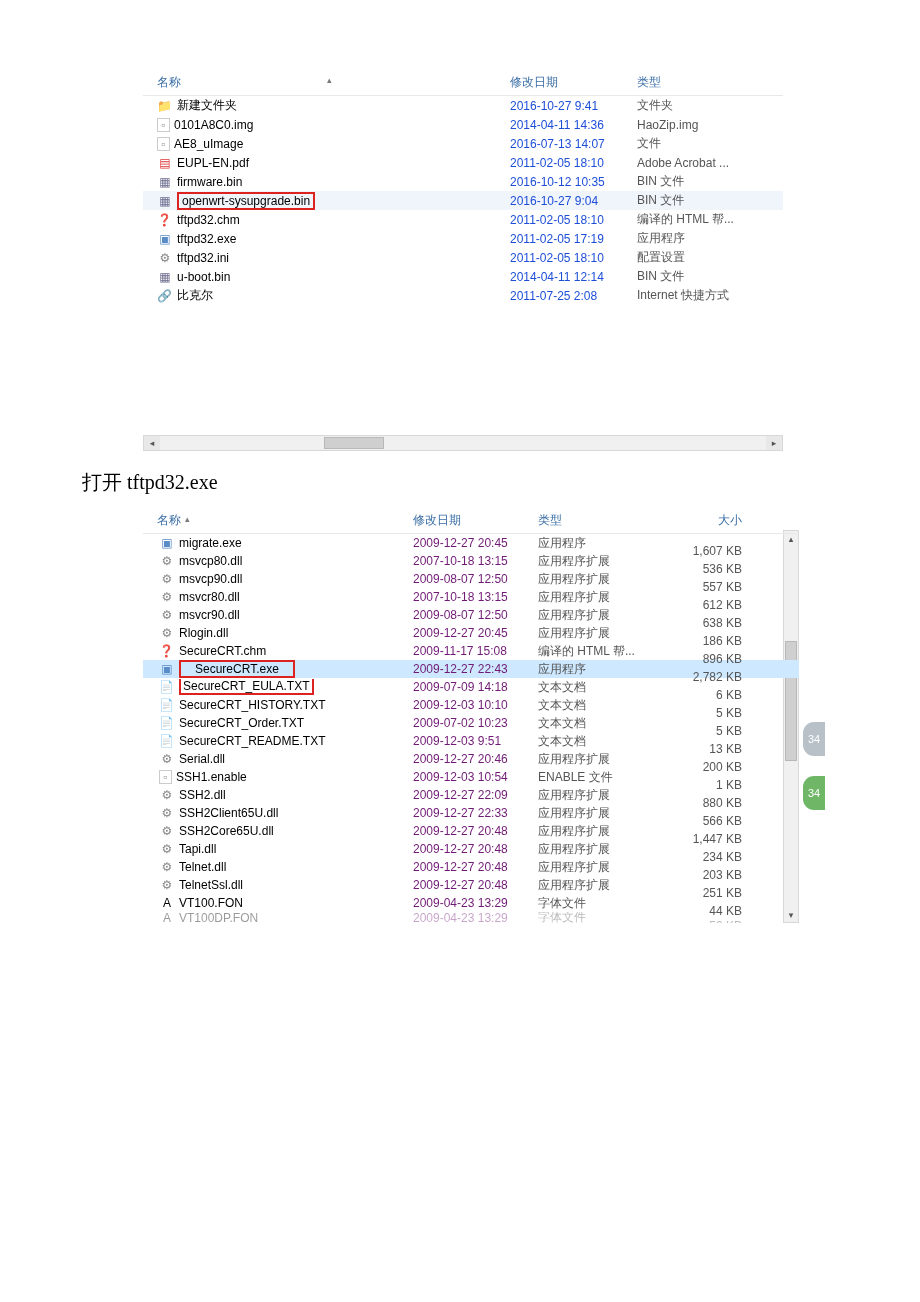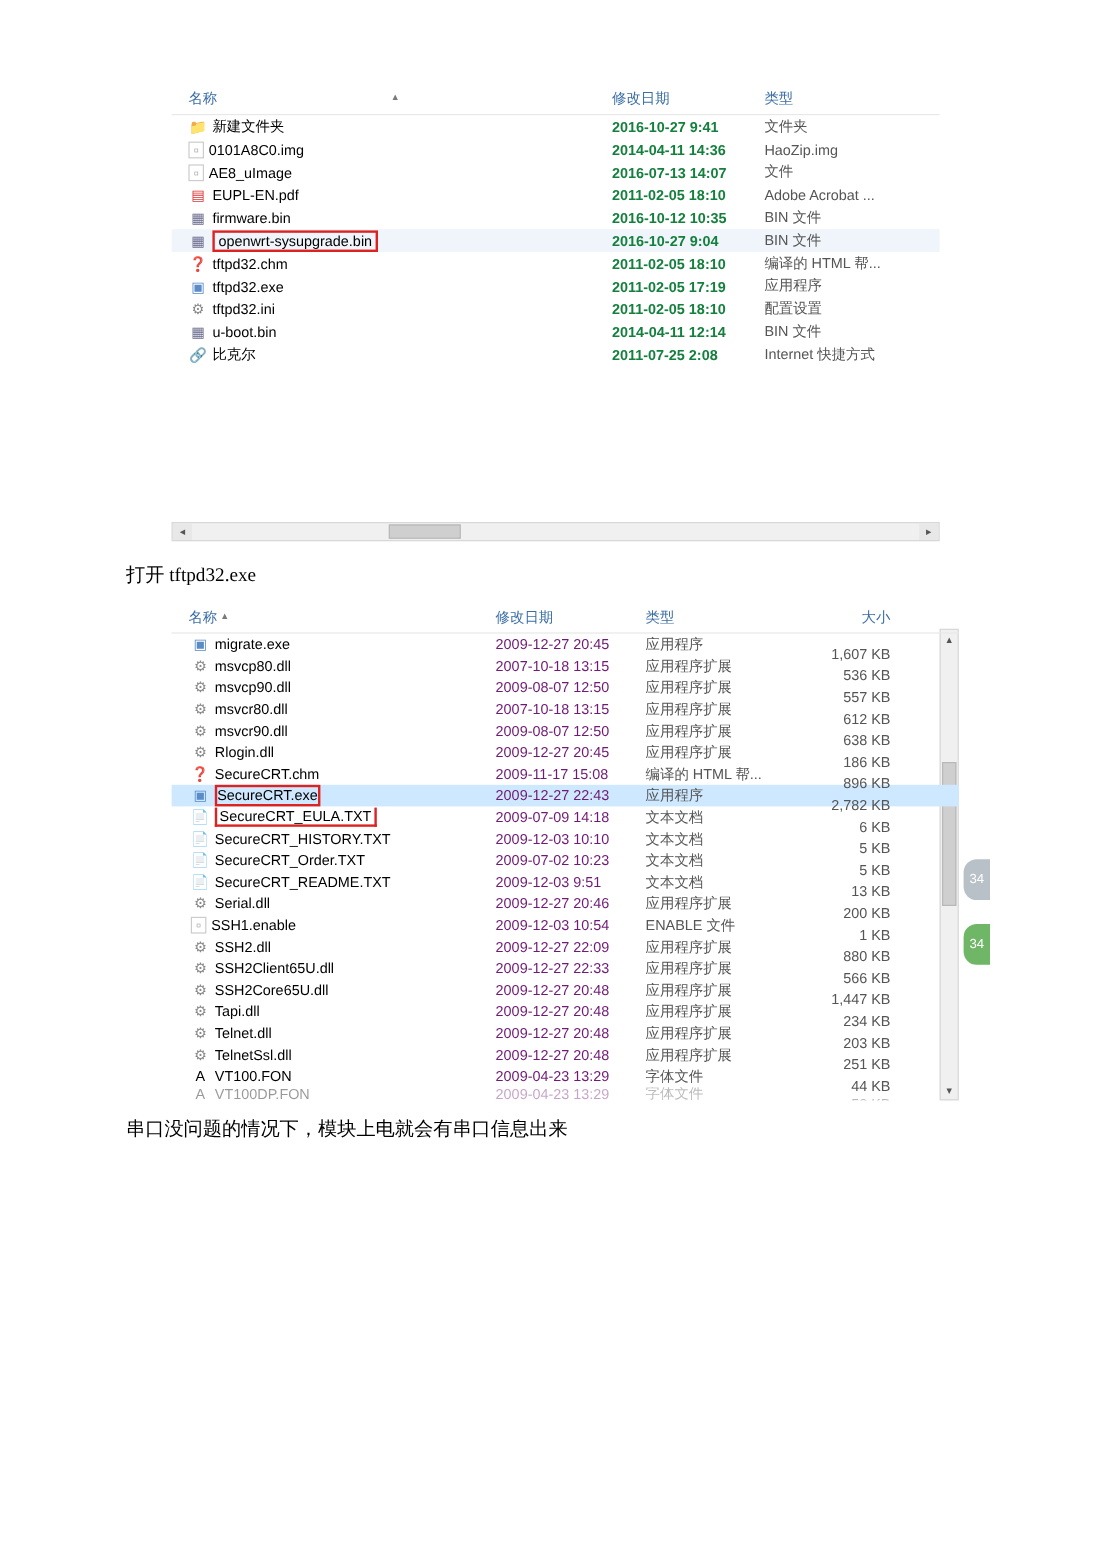--- a/index.html
+++ b/index.html
@@ -38,21 +38,21 @@
     color: #7a7a7a;
   }
   .ex1-row {
     display: flex;
     align-items: center;
     height: 19px;
     font-size: 12px;
     color: #000;
   }
   .ex1-row .c-name { width: 367px; padding-left: 14px; display: flex; align-items: center; gap: 4px;}
-  .ex1-row .c-date { width: 127px; color: #15803d; font-weight: bold;}
+  .ex1-row .c-date { width: 127px; color: #1d4ed8;}
   .ex1-row .c-type { width: 140px; color: #555;}
   .ex1-row.highlighted .c-name .fname {
     border: 2px solid #d22;
     padding: 0 3px;
   }
   .ex1-row.highlighted {
     background: #f0f4fb;
   }
   .ex-icon {
     width: 16px;
@@ -91,23 +91,23 @@
     position: absolute;
     left: 180px;
     width: 60px;
     height: 12px;
     top: 1px;
     background: #cfcfcf;
     border: 1px solid #b8b8b8;
   }
   
   .para {
-    margin: 18px 0 0 105px;
+    margin: 18px 0 0 82px;
     font-family: SimSun, serif;
-    font-size: 16px;
+    font-size: 20px;
     color: #000;
   }
   
   .explorer2-wrap {
     margin: 12px 0 0 143px;
     width: 656px;
     position: relative;
   }
   .watermark {
     position: absolute;
@@ -152,21 +152,21 @@
   }
   .ex2-row .r-name { width: 270px; padding-left: 16px; display: flex; align-items: center; gap: 4px;}
   .ex2-row .r-date { width: 125px; color:#701a75;}
   .ex2-row .r-type { width: 130px; color:#555;}
   .ex2-row .r-size { width: 80px; text-align: right; padding-right: 6px; color:#555;margin-top:16px;}
   .ex2-row.selected {
     background: #cde8ff;
   }
   .ex2-row.selected .r-name .fname {
     border: 2px solid #d22;
-    padding: 0 0;
+    padding: 0 14px;
   }
   .ex2-outline .r-name .fname {
     border: 2px solid #d22;
     border-top: none;
     padding: 0 2px;
   }
   .ex2-scroll {
     position: absolute;
     right: 0;
     top: 22px;
@@ -531,15 +531,14 @@
     </div>
     <div class="ex2-scroll">
       <div class="sa-up">▴</div>
       <div class="sthumb"></div>
       <div class="sa-dn">▾</div>
     </div>
     <div class="sidebubble b1">34</div>
     <div class="sidebubble b2">34</div>
   </div>
 
-  <div class="para" style="margin-top:14px">串口没问题的情况下，模块上电就会有串口信息出来</div>
 
 </div>
 
 </body></html>

